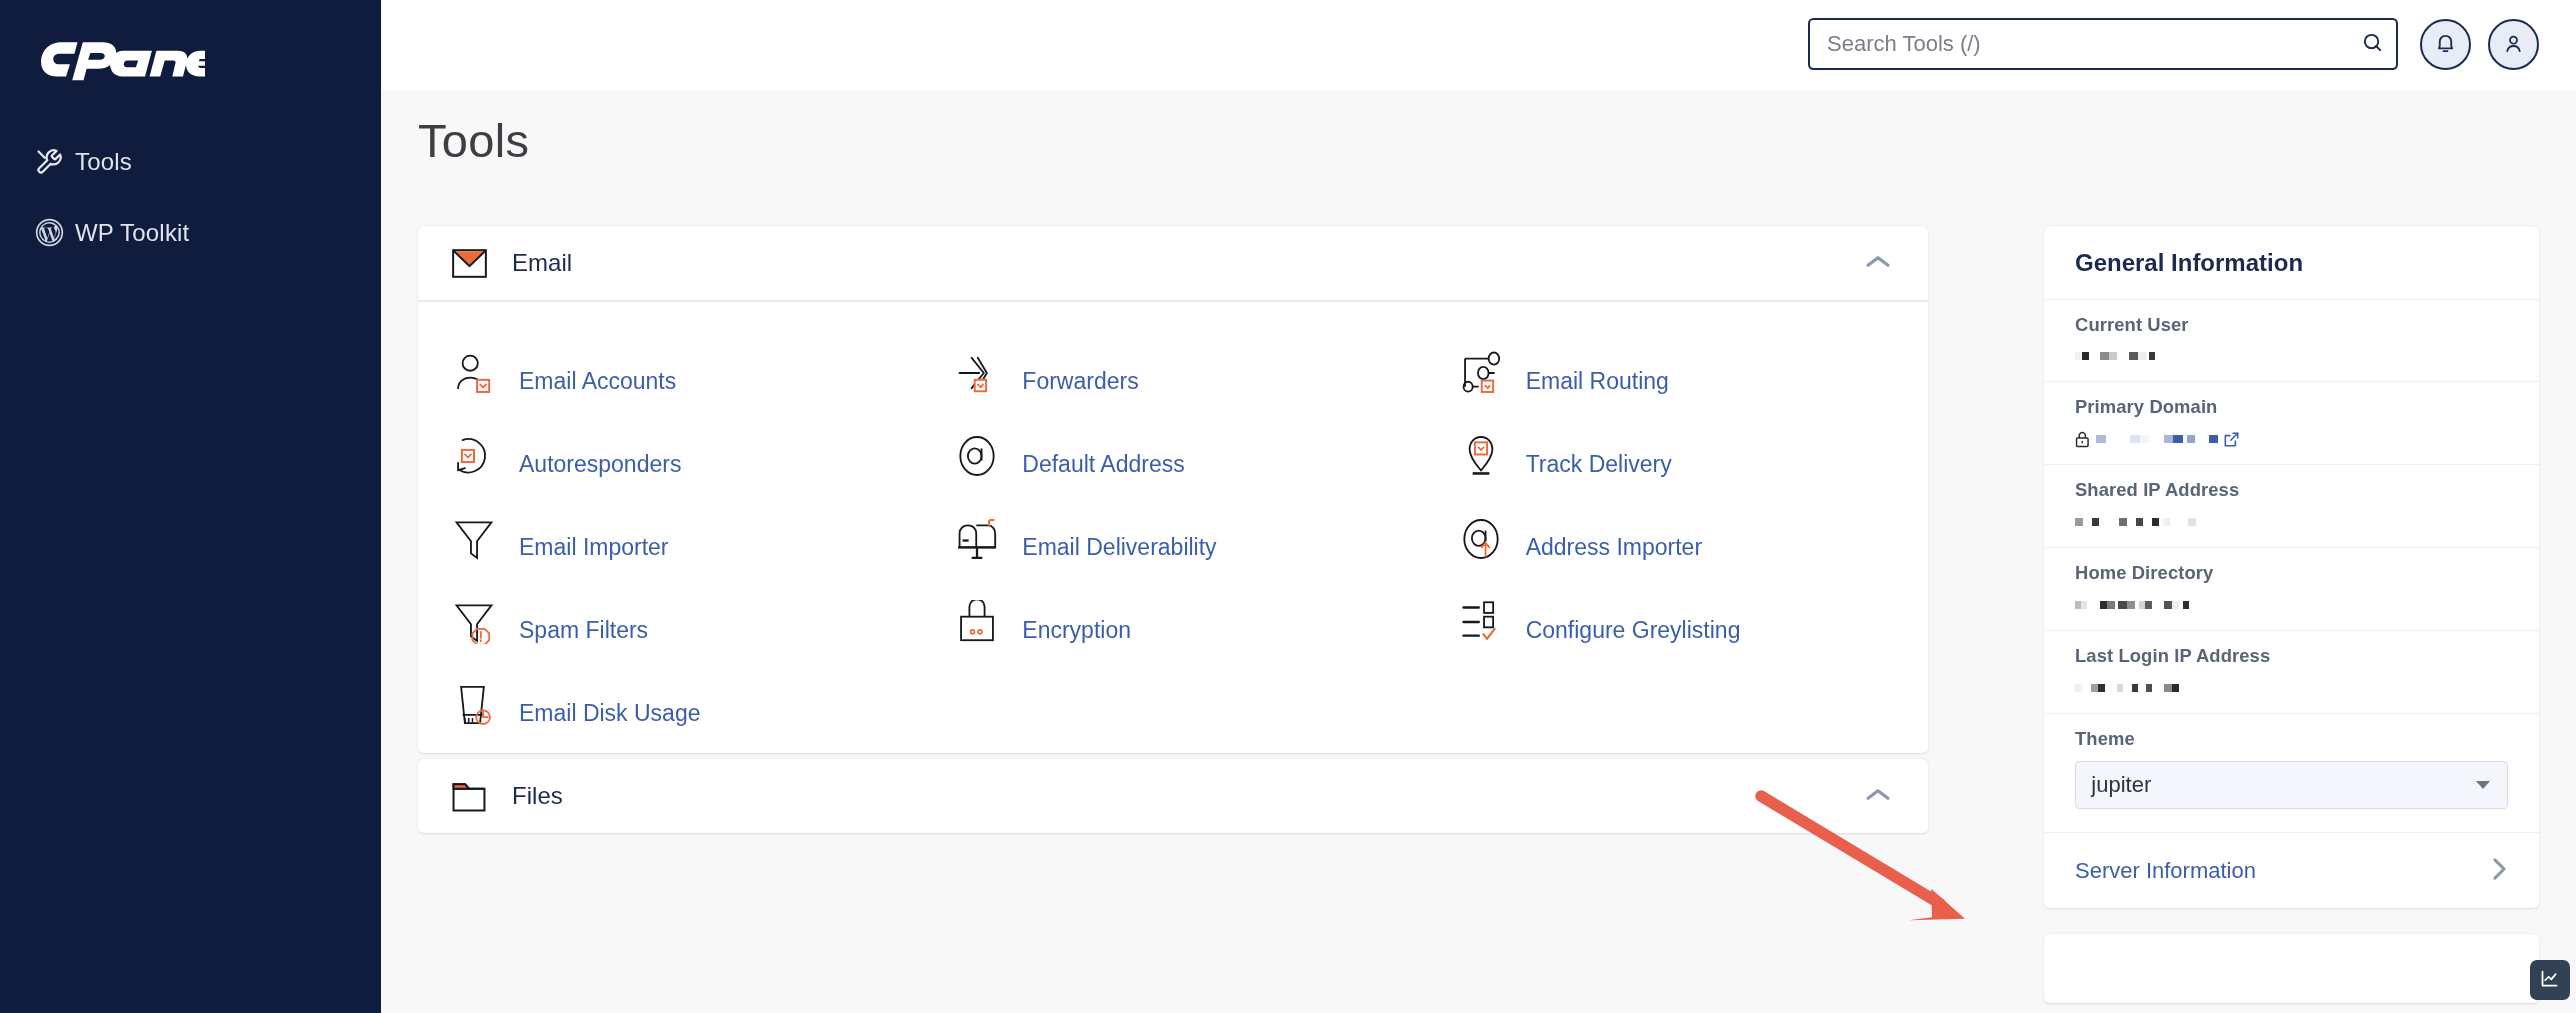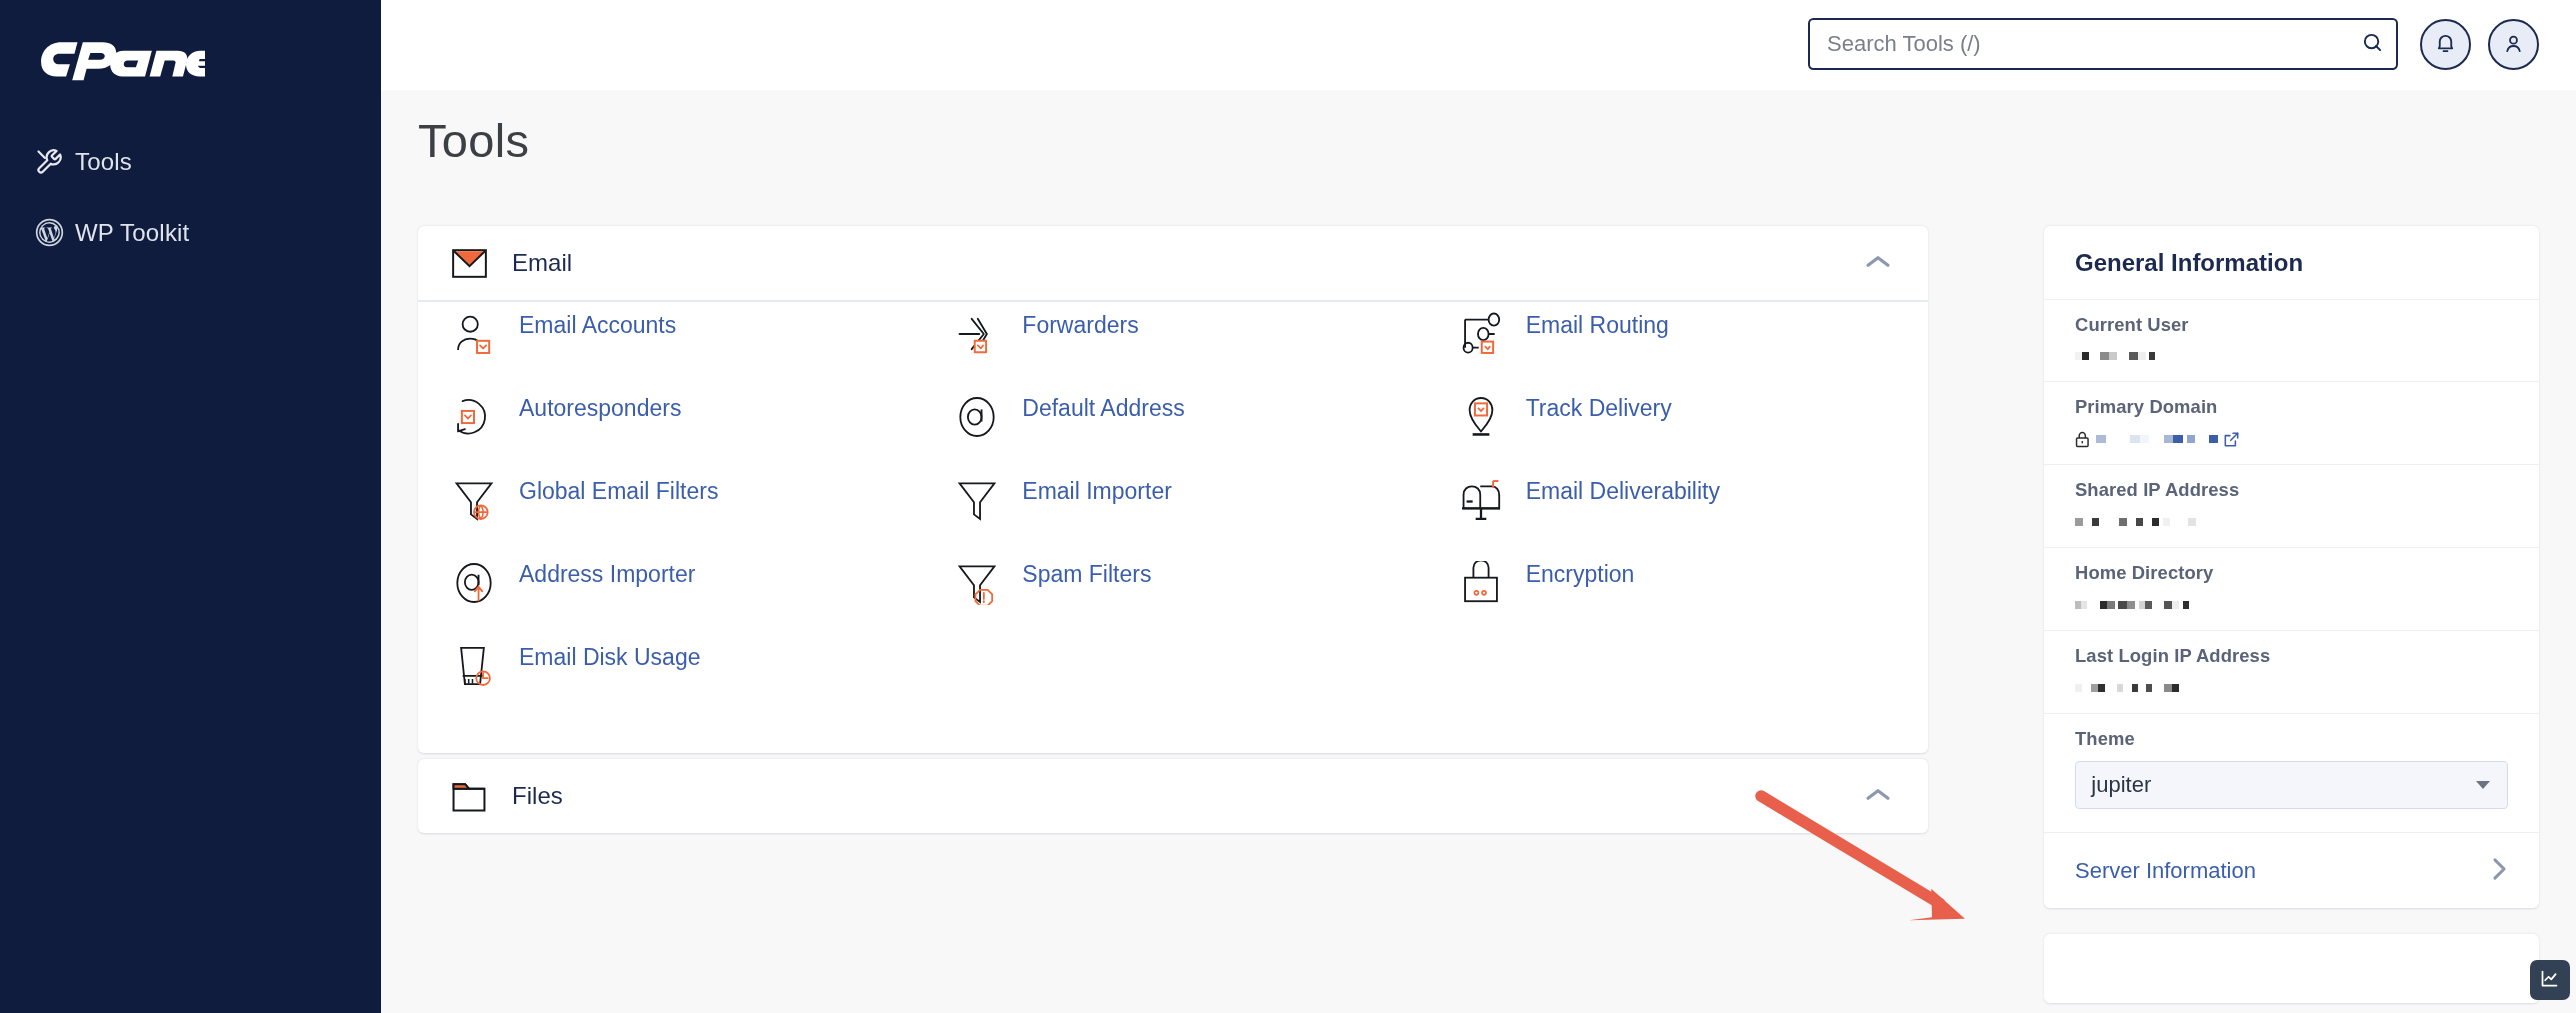--- a/index.html
+++ b/index.html
@@ -89,21 +89,21 @@
   }
   .panel-head .ph-chev {
     position: absolute; right: 37px; top: 50%; transform: translateY(-50%);
   }
   .panel-sep { height: 1.5px; background: #e7eaf1; margin: 0; }
   .tool-grid {
     display: grid; grid-template-columns: repeat(3, 1fr);
     padding: 10.7px 0 26px 0;
   }
   .tool {
-    display: flex; align-items: flex-start; height: 83px;
+    display: flex; align-items: flex-end; height: 83px;
     padding-left: 34px; cursor: pointer; text-decoration: none;
   }
   .tool .t-ic { width: 67px; flex: 0 0 67px; display: flex; align-items: center; }
   .tool .t-lb {
     font-size: 23px; color: #3b5eab; font-weight: 400; white-space: nowrap;
   }
 
   
   #rail { position: absolute; right: 37px; top: 136px; width: 495px; }
   .card {
@@ -315,30 +315,20 @@
             <svg width="44" height="44" viewBox="0 0 58 58" fill="none" stroke="#15181c" stroke-width="2.4">
               <path d="M29 4c9 0 15 7 15 16 0 11-9 21-15 28C23 41 14 31 14 20 14 11 20 4 29 4z"></path>
               <path d="M18 52h22" stroke-width="3.4"></path>
               <rect x="21" y="11" width="16" height="16" fill="#fff" stroke="#F0693A" stroke-width="2.6"></rect>
               <path d="M25 17l4 4 4-4" stroke="#F0693A" stroke-width="2.3"></path>
             </svg>
           </span>
           <span class="t-lb">Track Delivery</span>
         </a>
 
-        <a class="tool">
-          <span class="t-ic">
-            <svg width="44" height="44" viewBox="0 0 58 58" fill="none" stroke="#15181c" stroke-width="2.4">
-              <path d="M6 7h46L33 32v22l-8-6V32z"></path>
-              <circle cx="38" cy="45" r="9" stroke="#F0693A" stroke-width="2.4"></circle>
-              <path d="M29 45h18M38 36c4 5 4 13 0 18M38 36c-4 5-4 13 0 18" stroke="#F0693A" stroke-width="2.1"></path>
-            </svg>
-          </span>
-          <span class="t-lb">Global Email Filters</span>
-        </a>
 
         <a class="tool">
           <span class="t-ic">
             <svg width="44" height="44" viewBox="0 0 58 58" fill="none" stroke="#15181c" stroke-width="2.4">
               <path d="M6 7h46L33 32v22l-8-6V32z"></path>
             </svg>
           </span>
           <span class="t-lb">Email Importer</span>
         </a>
 
@@ -386,20 +376,33 @@
               <rect x="8" y="22" width="42" height="31"></rect>
               <path d="M19 22V9a10 10 0 0 1 20 0v13"></path>
               <circle cx="23" cy="42" r="2.6" stroke="#F0693A" stroke-width="2.2"></circle>
               <circle cx="33" cy="42" r="2.6" stroke="#F0693A" stroke-width="2.2"></circle>
             </svg>
           </span>
           <span class="t-lb">Encryption</span>
         </a>
 
 
+        <a class="tool">
+          <span class="t-ic">
+            <svg width="44" height="44" viewBox="0 0 58 58" fill="none" stroke="#15181c" stroke-width="3.2" stroke-linecap="round">
+              <path d="M6 10h20"></path>
+                <rect x="33" y="3" width="12" height="14" stroke-width="2.4"></rect>
+              <path d="M6 29h20"></path>
+                <rect x="33" y="22" width="12" height="14" stroke-width="2.4"></rect>
+              <path d="M6 47h20"></path>
+              <path d="M32 45l5 6 10-13" stroke="#F0693A" stroke-width="2.8" fill="none"></path>
+            </svg>
+          </span>
+          <span class="t-lb">Configure Greylisting</span>
+        </a>
 
         <a class="tool">
           <span class="t-ic">
             <svg width="44" height="44" viewBox="0 0 58 58" fill="none" stroke="#15181c" stroke-width="2.4">
               <path d="M12 5h30l-5 48H17z"></path>
                 <path d="M14 42h28" stroke-width="2.6"></path>
               <path d="M17 46v6M22 46v6M27 46v6" stroke-width="2"></path>
               <circle cx="41" cy="45" r="9" stroke="#F0693A" stroke-width="2.4"></circle>
               <path d="M41 38v7h6" stroke="#F0693A" stroke-width="2.4" stroke-linecap="round"></path>
             </svg>

